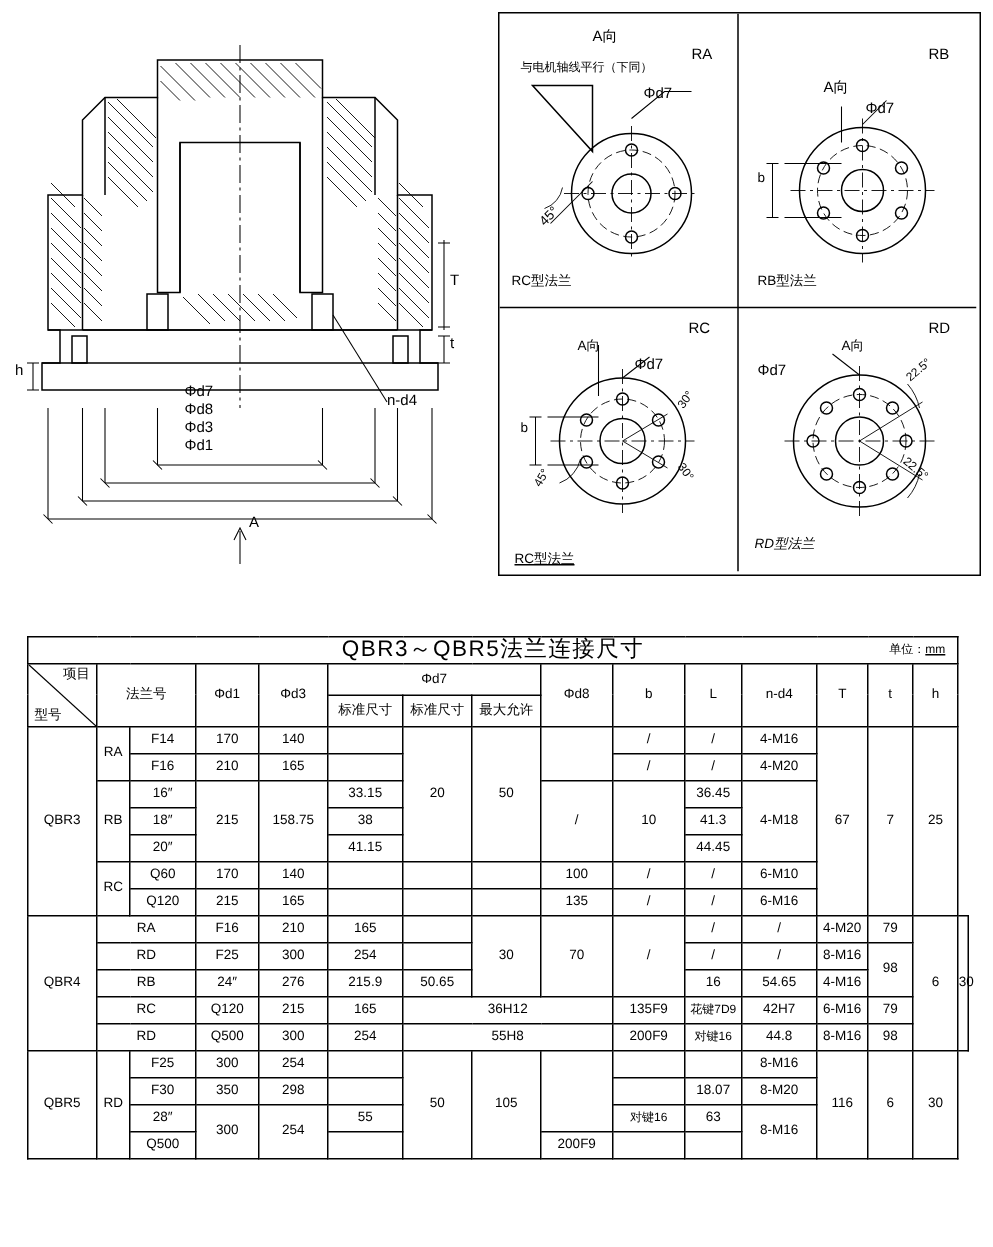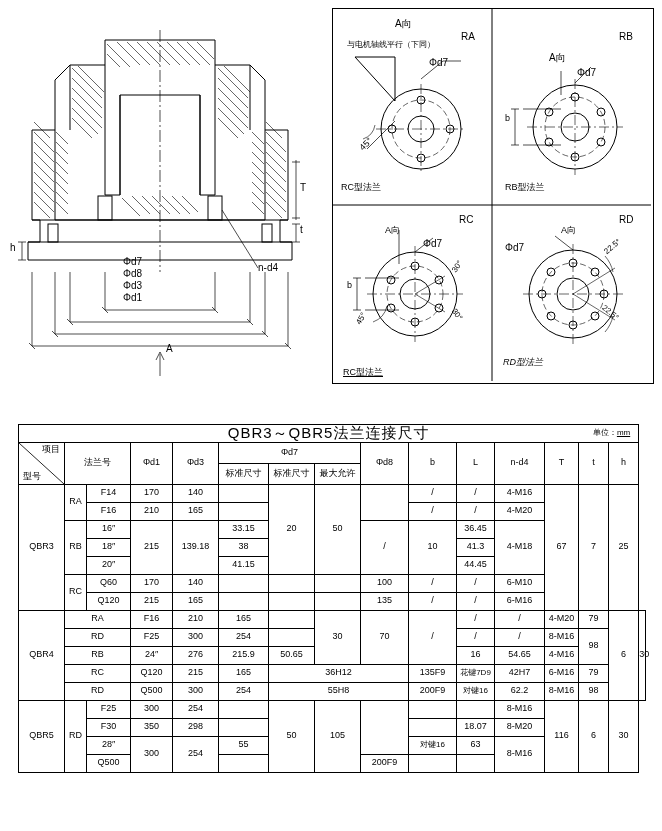--- a/index.html
+++ b/index.html
@@ -301,21 +301,21 @@
         <td>165</td>
         <td></td>
         <td>/</td>
         <td>/</td>
         <td>4-M20</td>
       </tr>
       <tr class="r">
         <td rowspan="3">RB</td>
         <td>16″</td>
         <td rowspan="3">215</td>
-        <td rowspan="3">139.18</td>
+        <td rowspan="3">158.75</td>
         <td>33.15</td>
         <td rowspan="3">/</td>
         <td rowspan="3">10</td>
         <td>36.45</td>
         <td rowspan="3">4-M18</td>
       </tr>
       <tr class="r">
         <td>18″</td>
         <td>38</td>
         <td>41.3</td>
@@ -402,21 +402,21 @@
         <td>79</td>
       </tr>
       <tr class="r">
         <td colspan="2">RD</td>
         <td>Q500</td>
         <td>300</td>
         <td>254</td>
         <td colspan="3">55H8</td>
         <td>200F9</td>
         <td class="small">对键16</td>
-        <td>62.2</td>
+        <td>44.8</td>
         <td>8-M16</td>
         <td>98</td>
       </tr>
 
       <tr class="r">
         <td rowspan="4">QBR5</td>
         <td rowspan="4">RD</td>
         <td>F25</td>
         <td>300</td>
         <td>254</td>

